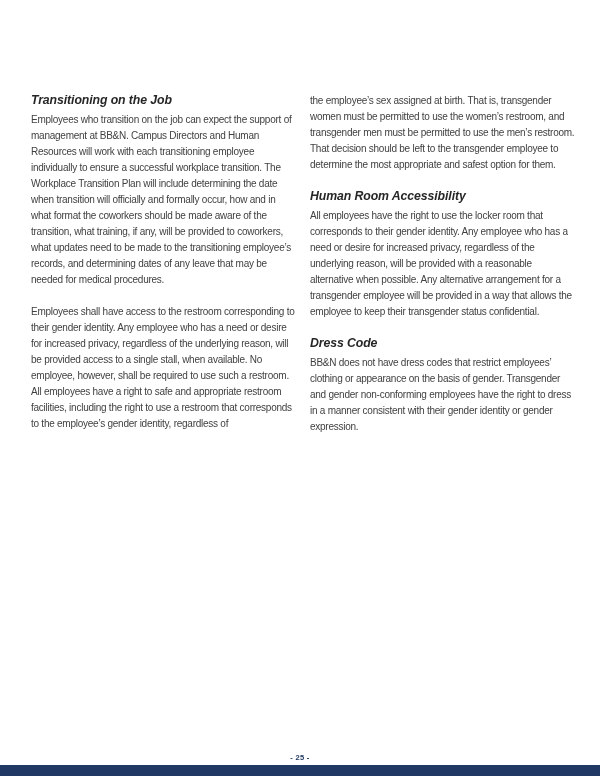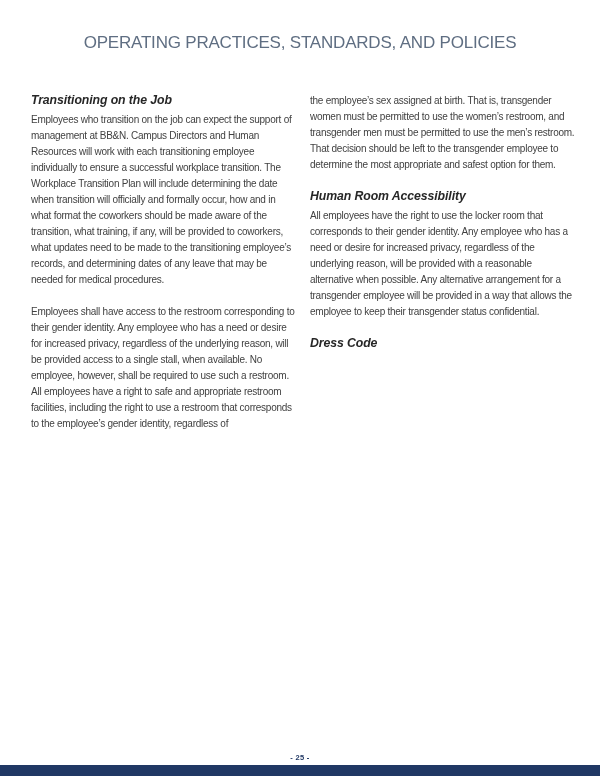--- a/index.html
+++ b/index.html
@@ -67,21 +67,20 @@
     width: 600px;
     height: 11px;
     background: var(--accent_navy, #203864);
   }
 </style>
 </head>
 <body>
 
 <div class="page">
 
-  <div class="doc-title">OPERATING PRACTICES, STANDARDS, AND POLICIES</div>
 
   <div class="columns">
 
     <div class="col">
       <div class="doc-section">
         <h3>Transitioning on the Job</h3>
         <p>Employees who transition on the job can expect the support of management at BB&amp;N. Campus Directors and Human Resources will work with each transitioning employee individually to ensure a successful workplace transition. The Workplace Transition Plan will include determining the date when transition will officially and formally occur, how and in what format the coworkers should be made aware of the transition, what training, if any, will be provided to coworkers, what updates need to be made to the transitioning employee’s records, and determining dates of any leave that may be needed for medical procedures.</p>
       </div>
       <div class="doc-section">
         <p>Employees shall have access to the restroom corresponding to their gender identity. Any employee who has a need or desire for increased privacy, regardless of the underlying reason, will be provided access to a single stall, when available. No employee, however, shall be required to use such a restroom. All employees have a right to safe and appropriate restroom facilities, including the right to use a restroom that corresponds to the employee’s gender identity, regardless of</p>
@@ -92,20 +91,21 @@
       <div class="doc-section">
 
         <p>the employee’s sex assigned at birth. That is, transgender women must be permitted to use the women’s restroom, and transgender men must be permitted to use the men’s restroom. That decision should be left to the transgender employee to determine the most appropriate and safest option for them.</p>
       </div>
       <div class="doc-section">
         <h3>Human Room Accessibility</h3>
         <p>All employees have the right to use the locker room that corresponds to their gender identity. Any employee who has a need or desire for increased privacy, regardless of the underlying reason, will be provided with a reasonable alternative when possible. Any alternative arrangement for a transgender employee will be provided in a way that allows the employee to keep their transgender status confidential.</p>
       </div>
       <div class="doc-section">
         <h3>Dress Code</h3>
+        <p>BB&amp;N does not have dress codes that restrict employees’ clothing or appearance on the basis of gender. Transgender and gender non-conforming employees have the right to dress in a manner consistent with their gender identity or gender expression.</p>
       </div>
     </div>
 
   </div>
 
   <div class="page-number">- 25 -</div>
   <div class="bottom-bar"></div>
 
 </div>
 

